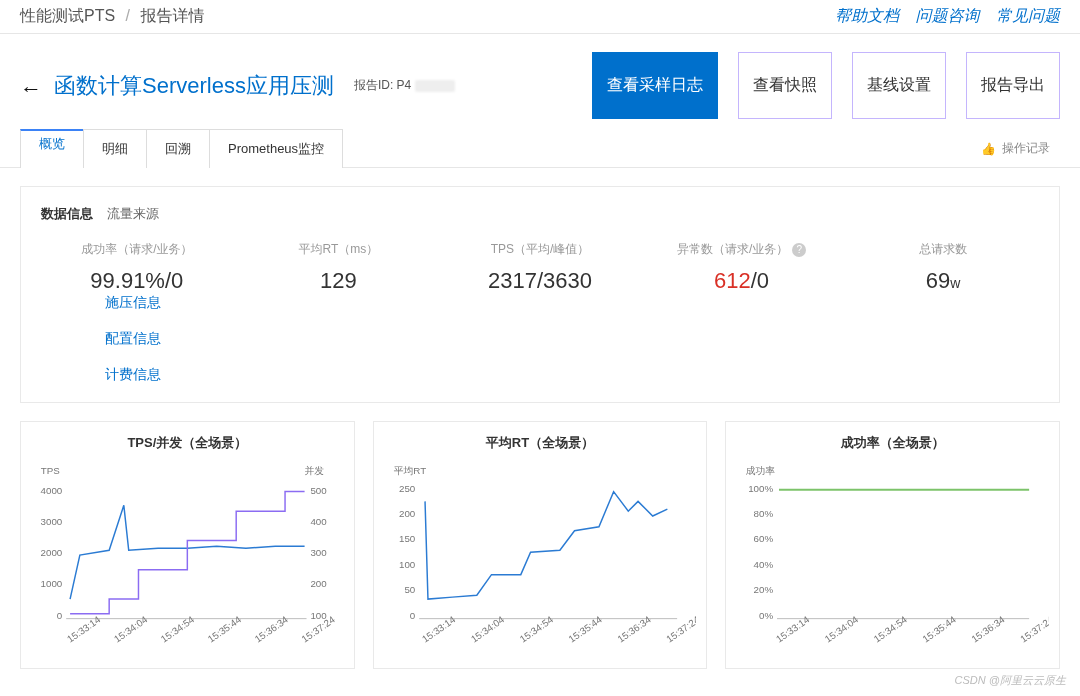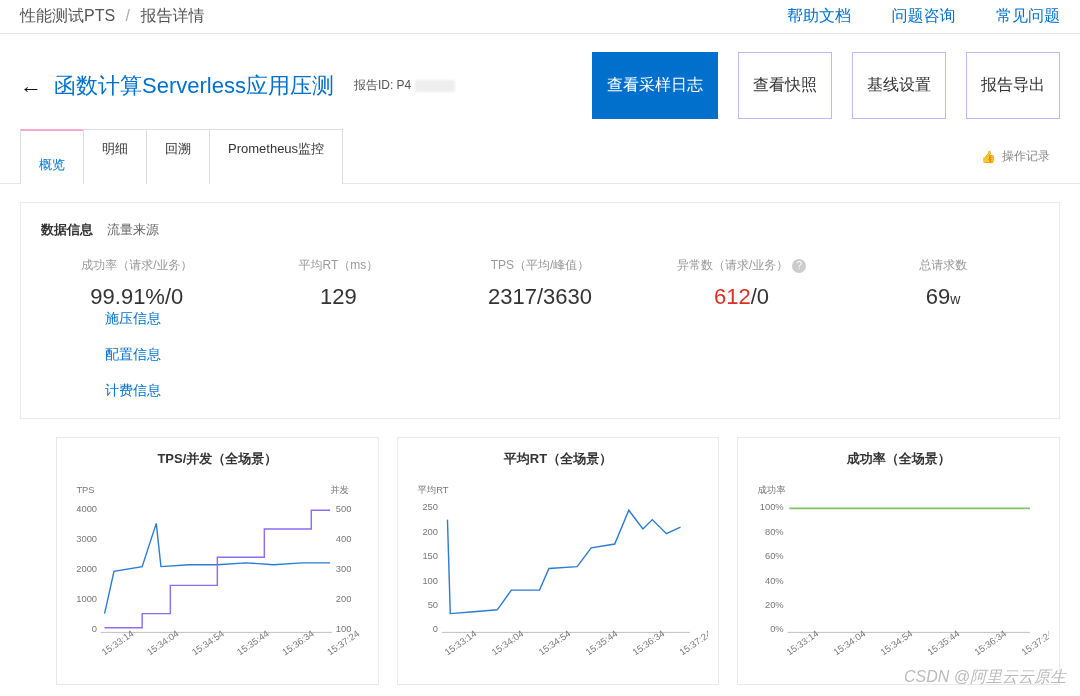--- a/index.html
+++ b/index.html
@@ -2,63 +2,63 @@
 <html><head>
 <meta charset="utf-8">
 <style>
   * { box-sizing: border-box; margin: 0; padding: 0; }
   body { font-family: "PingFang SC","Microsoft YaHei",-apple-system,sans-serif; font-size: 12px; color: #333; background: #fff; width: 1080px; }
   a { text-decoration: none; }
 
   .top-bar { display:flex; justify-content:space-between; padding: 6px 20px; border-bottom:1px solid #e6e6e6; font-size:16px; }
   .breadcrumb { color:#555; }
   .breadcrumb .sep { color:#aaa; margin:0 6px; }
-  .top-links a { color:#0070cc; margin-left:36px; }
+  .top-links a { color:#0070cc; margin-left:12px;font-style:italic; }
 
   .title-row { display:flex; align-items:center; padding: 18px 20px 10px 20px; gap:12px; }
   .back-arrow { font-size:22px; color:#111; cursor:pointer; }
   .page-title { color:#0070cc; font-size:22px; font-weight:500; }
   .report-id { color:#555; font-size:12px; margin-left:8px; display:flex; align-items:center; gap:4px;}
   .id-blur { display:inline-block; width:40px; height:12px; background:#eee; filter:blur(1px); border-radius:2px; }
   .title-spacer { flex:1; }
   .btn { font-size:16px; padding:22px 14px; border:1px solid #c4b5fd; background:#fff; cursor:pointer; margin-left:8px; color:#333;}
   .btn-primary { background:#0070cc; border-color:#0070cc; color:#fff; }
 
   .tab-row { display:flex; align-items:center; padding: 0 20px; gap:0; }
   .tabs { display:flex; }
   .tab { padding:10px 18px; border:1px solid #ddd; border-bottom:none; background:#fff; cursor:pointer; font-size:13px; color:#333; margin-right:-1px;}
-  .tab.active { color:#0070cc; border-top:2px solid #f9a8d4; padding-top:25px; }
+  .tab.active { color:#0070cc; border-top:2px solid #3b82f6; padding-top:4px; }
   .tab-links { margin-left:30px; display:flex; gap:24px; }
   .tab-links a { color:#0070cc; font-size:12px; }
   .op-log { margin-left:auto; display:flex; align-items:center; gap:6px; color:#888; cursor:pointer; padding-right:10px;}
   .tabs-border { border-bottom:1px solid #e6e6e6; margin-top:-1px; }
 
   .content { padding: 18px 20px; }
   .panel { border:1px solid #e9e9e9; padding:18px 20px; }
   .panel-h { display:flex; gap:10px; margin-bottom:18px; font-size:13px; color:#333; font-weight:600;}
   .panel-h .src { font-weight:400; color:#666; margin-left:4px;}
   .panel-body { display:flex;flex-direction:column; }
   .metrics { flex:1; display:flex; gap:10px; }
   .metric { flex:1; text-align:center; }
   .metric-label { font-size:12px; color:#999; margin-bottom:10px; }
   .metric-label .help { display:inline-block; width:14px; height:14px; border-radius:50%; background:#ccc; color:#fff; font-size:10px; line-height:14px; margin-left:4px;}
   .metric-value { font-size:22px; color:#333; }
   .metric-value .red { color:#d93026; }
   .side-links { width:120px; display:flex; flex-direction:column; gap:18px; text-align:right; }
   .side-links a { color:#0070cc; font-size:14px; }
 
-  .charts-row { display:flex; gap:18px; margin-top:18px;margin-left:36px; }
+  .charts-row { display:flex; gap:18px; margin-top:18px; }
   .chart-card { flex:1; border:1px solid #e9e9e9; padding:12px 10px 8px 10px; }
   .chart-title { text-align:center; font-size:13px; font-weight:600; margin-bottom:8px; }
   .chart-area { position:relative; height:200px; }
   svg.chart { width:100%; height:100%; }
   .axis text { font-size:10px; fill:#777; }
   .xtick { font-size:10px; fill:#777; }
 
-  .watermark { position:fixed; right:14px; bottom:8px; color:#bbb; font-size:16px; font-style:italic;}
+  .watermark { position:fixed; right:14px; bottom:8px; color:#bbb; font-size:11px; font-style:italic;}
 </style>
 </head>
 <body>
 
 <div class="top-bar">
   <div class="breadcrumb">
     <a style="color:#555;">性能测试PTS</a>
     <span class="sep">/</span>
     <span>报告详情</span>
   </div>

